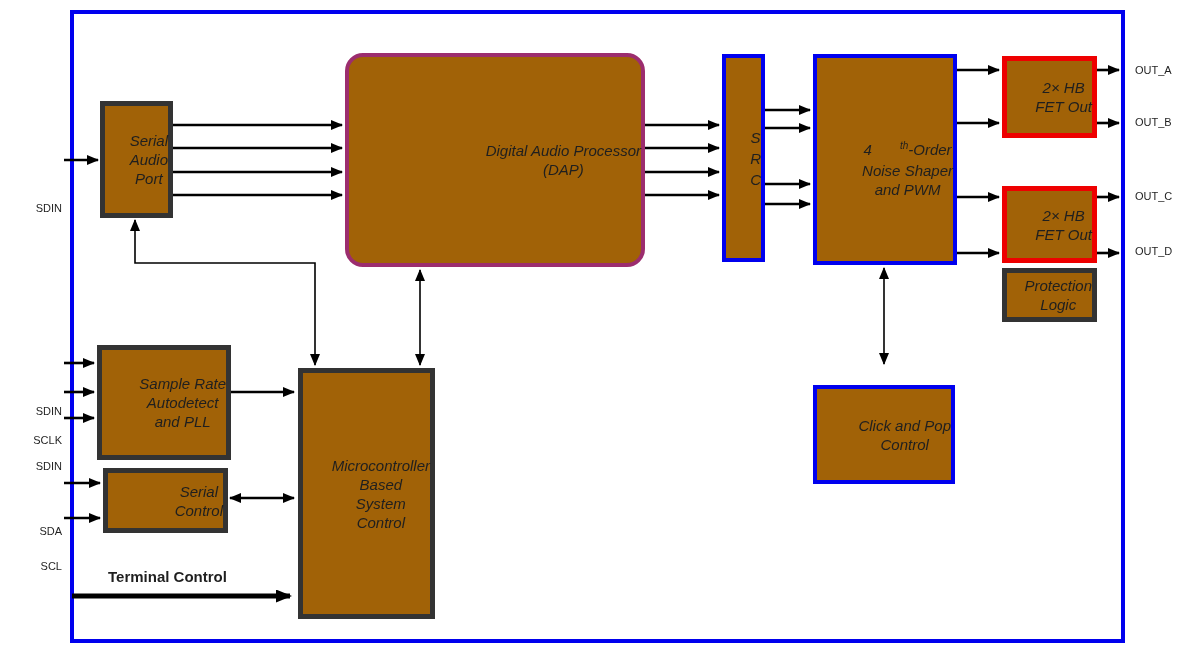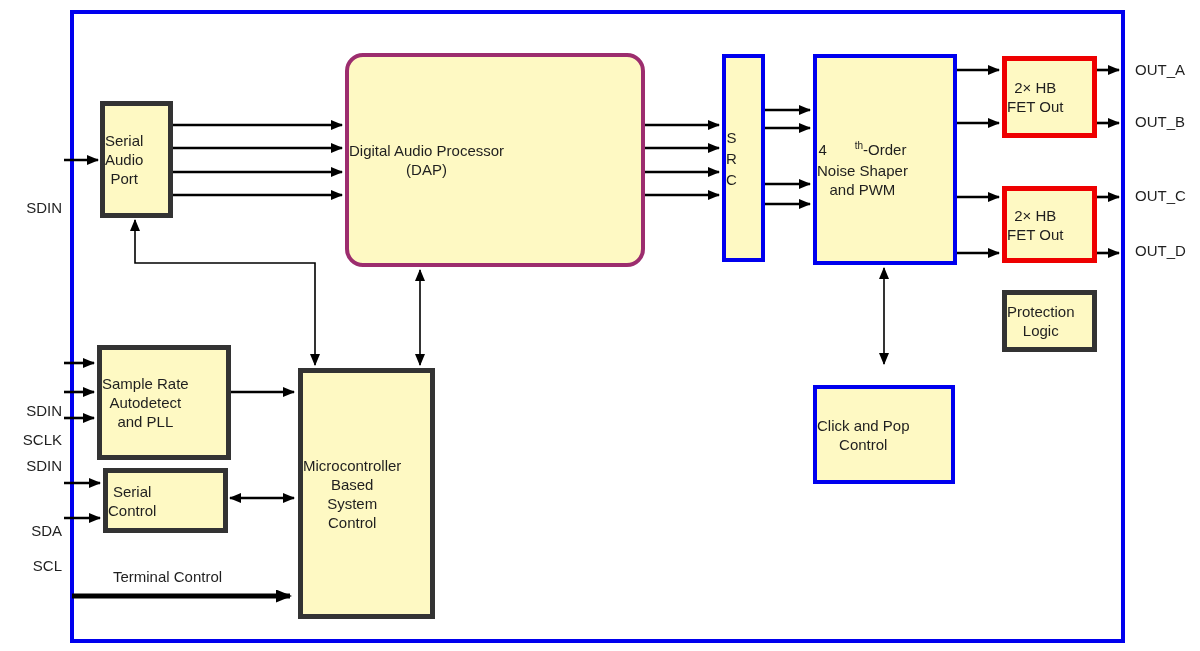--- a/index.html
+++ b/index.html
@@ -6,46 +6,46 @@
   .canvas{
     position:relative;width:1200px;height:651px;background:var(--background,#fff);
     font-family:"Liberation Sans","DejaVu Sans",sans-serif;color:var(--text,#1f1f1f);
     overflow:hidden;
   }
   .outer-box{
     position:absolute;left:70px;top:10px;width:1055px;height:633px;
     border:4px solid var(--blue,#0000ee);box-sizing:border-box;background:transparent;
   }
   .block{
-    position:absolute;box-sizing:border-box;background:#fef9c3;
-    display:flex;align-items:center;justify-content:flex-start;text-align:center;
-    font-size:15px;line-height:19px;white-space:pre-line;
+    position:absolute;box-sizing:border-box;background:#a16207;
+    display:flex;align-items:center;justify-content:flex-end;text-align:center;
+    font-size:15px;line-height:19px;white-space:pre-line;font-style:italic;
   }
   .b-dark{border:5px solid var(--dark,#333);}
   .b-blue{border:4px solid var(--blue,#0000ee);}
   .b-red{border:5px solid var(--red,#ee0000);}
   .b-plum{border:4px solid var(--plum,#9c2d6e);}
   .sap{left:100px;top:101px;width:73px;height:117px;}
   .dap{left:345px;top:53px;width:300px;height:214px;border-radius:18px;}
   .src{left:722px;top:54px;width:43px;height:208px;line-height:21px;}
   .pwm{left:813px;top:54px;width:144px;height:211px;}
   .pwm .sup{font-size:10px;position:relative;top:-6px;margin-left:28px;}
   .fet-top{left:1002px;top:56px;width:95px;height:82px;}
   .fet-bottom{left:1002px;top:186px;width:95px;height:77px;}
-  .protection{left:1002px;top:290px;width:95px;height:62px;}
+  .protection{left:1002px;top:268px;width:95px;height:54px;}
   .clickpop{left:813px;top:367px;width:142px;height:99px;margin-top:18px;}
   .samplerate{left:97px;top:345px;width:134px;height:115px;}
   .serialctl{left:103px;top:468px;width:125px;height:65px;}
   .mcu{left:298px;top:368px;width:137px;height:251px;}
   .io-label{
-    position:absolute;font-size:15px;line-height:20px;height:20px;color:var(--text,#1f1f1f);
+    position:absolute;font-size:11px;line-height:20px;height:20px;color:var(--text,#1f1f1f);
   }
   .io-left{left:2px;width:60px;text-align:right;margin-top:48px;}
   .io-right{left:1135px;width:62px;text-align:left;}
-  .terminal-label{position:absolute;left:95px;top:568px;width:145px;text-align:center;font-size:15px;}
+  .terminal-label{position:absolute;left:95px;top:568px;width:145px;text-align:center;font-size:15px;font-weight:bold;}
   svg.wires{position:absolute;left:0;top:0;pointer-events:none;}
   .wire{stroke:var(--line,#000);fill:none;}
   .w-thick{stroke-width:2.6;}
   .w-thin{stroke-width:1.6;}
   .w-xthick{stroke-width:5;}
   .ah-fill{fill:var(--line,#000);}
 </style>
 </head>
 <body>
 

